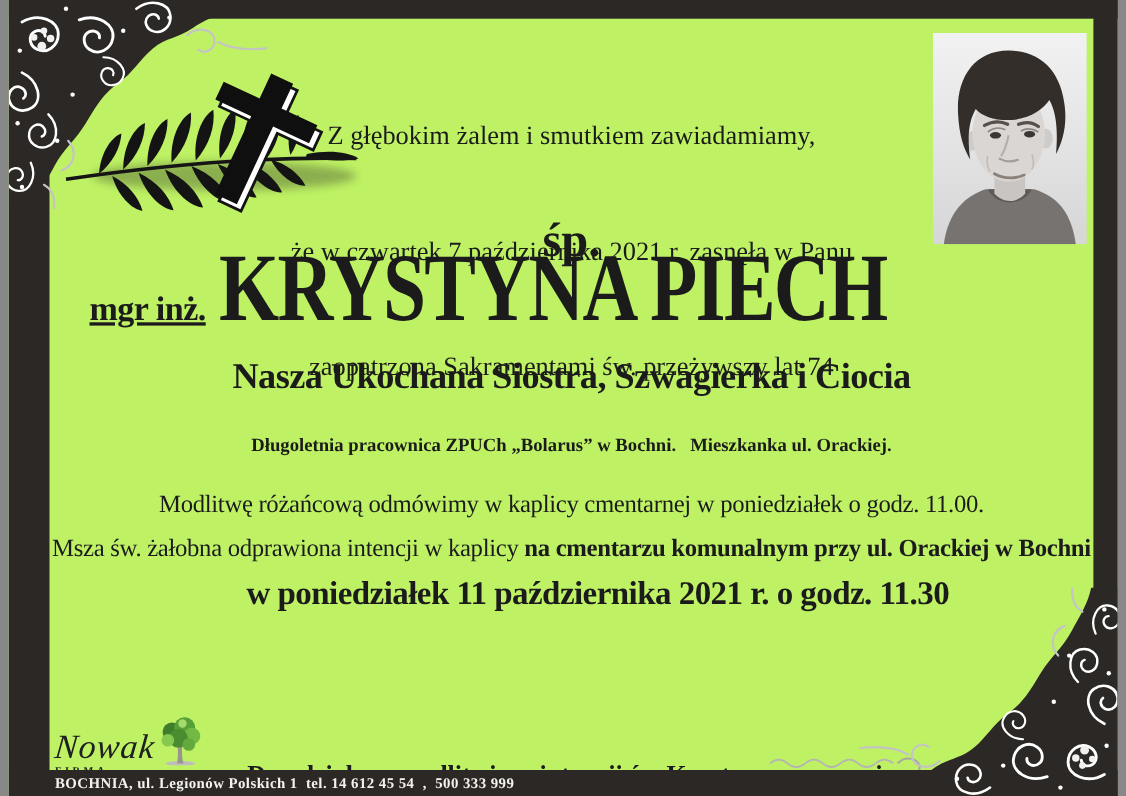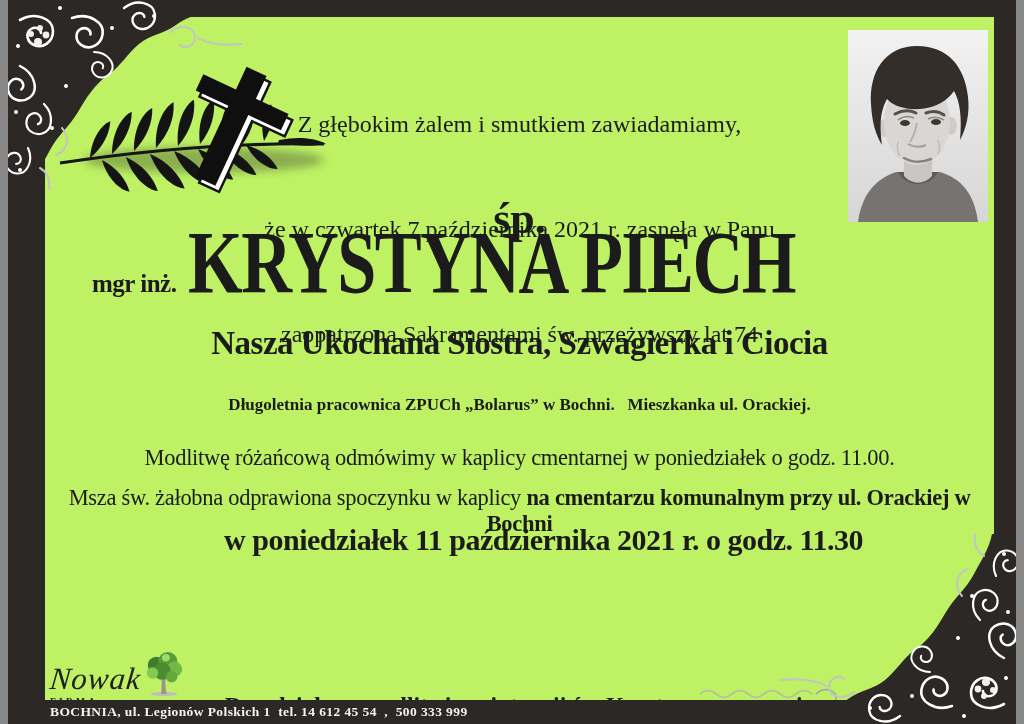--- a/index.html
+++ b/index.html
@@ -20,21 +20,21 @@
   .corner-tl { position:absolute; left:0; top:0; width:240px; height:190px; z-index:5; }
   .corner-br { position:absolute; right:0; bottom:0; width:240px; height:190px; z-index:5; transform:rotate(180deg); }
   .squiggle  { position:absolute; left:688px; top:684px; width:150px; height:18px; z-index:3; }
   
   .content { position:absolute; left:37px; top:17px; width:949px; height:683px; z-index:3; }
   .tline { position:absolute; left:0; right:0; text-align:center; white-space:pre-wrap; }
   .intro      { top:20px; font-size:24px; line-height:35px; }
   .honorific  { top:176px; font-size:44px; font-weight:bold; }
   .name-row   { position:absolute; left:0; right:0; top:202px; display:flex; justify-content:center;
                 align-items:baseline; gap:12px; }
-  .degree     { font-size:25px; font-weight:bold; line-height:1; letter-spacing:-.5px; }
+  .degree     { font-size:31px; font-weight:bold; line-height:1; letter-spacing:-.5px;text-decoration:underline; }
   .big-name   { font-size:88px; font-weight:bold; line-height:1; letter-spacing:-2px;
                 display:inline-block; transform:scaleX(.8); transform-origin:0 80%; }
   .relation   { top:308px; font-size:33px; font-weight:bold; letter-spacing:-.5px; }
   .occupation { top:378px; font-size:17px; font-weight:bold; }
   .rosary     { top:428px; font-size:22.5px; letter-spacing:-.3px; }
   .mass       { top:468px; font-size:22.5px; letter-spacing:-.3px; }
   .mass b     { font-weight:bold; }
   .massdate   { top:506px; font-size:30px; font-weight:bold; letter-spacing:-.5px;margin-left:48px; }
   .procession { top:566px; font-size:22px; }
   .invite     { top:618px; font-size:23.5px; font-weight:bold; line-height:28px; }
@@ -179,21 +179,21 @@
 
     <div class="name-row">
       <span class="degree">mgr inż.</span>
       <span class="big-name">KRYSTYNA PIECH</span>
     </div>
 
     <div class="tline relation">Nasza Ukochana Siostra, Szwagierka i Ciocia</div>
     <div class="tline occupation">Długoletnia pracownica ZPUCh „Bolarus” w Bochni.   Mieszkanka ul. Orackiej.</div>
     <div class="tline rosary">Modlitwę różańcową odmówimy w kaplicy cmentarnej w poniedziałek o godz. 11.00.</div>
 
-    <div class="tline mass"><span>Msza św. żałobna odprawiona spoczynku w kaplicy </span><b>na cmentarzu komunalnym przy ul. Orackiej w Bochni</b></div>
+    <div class="tline mass"><span>Msza św. żałobna odprawiona intencji w kaplicy </span><b>na cmentarzu komunalnym przy ul. Orackiej w Bochni</b></div>
 
     <div class="tline massdate">w poniedziałek 11 października 2021 r. o godz. 11.30</div>
 
     <div class="tline invite">
       <div>Do udziału w modlitwie w intencji śp. Krystyny zapraszają</div>
       
     </div>
   </div>
 
   <div class="logo">

